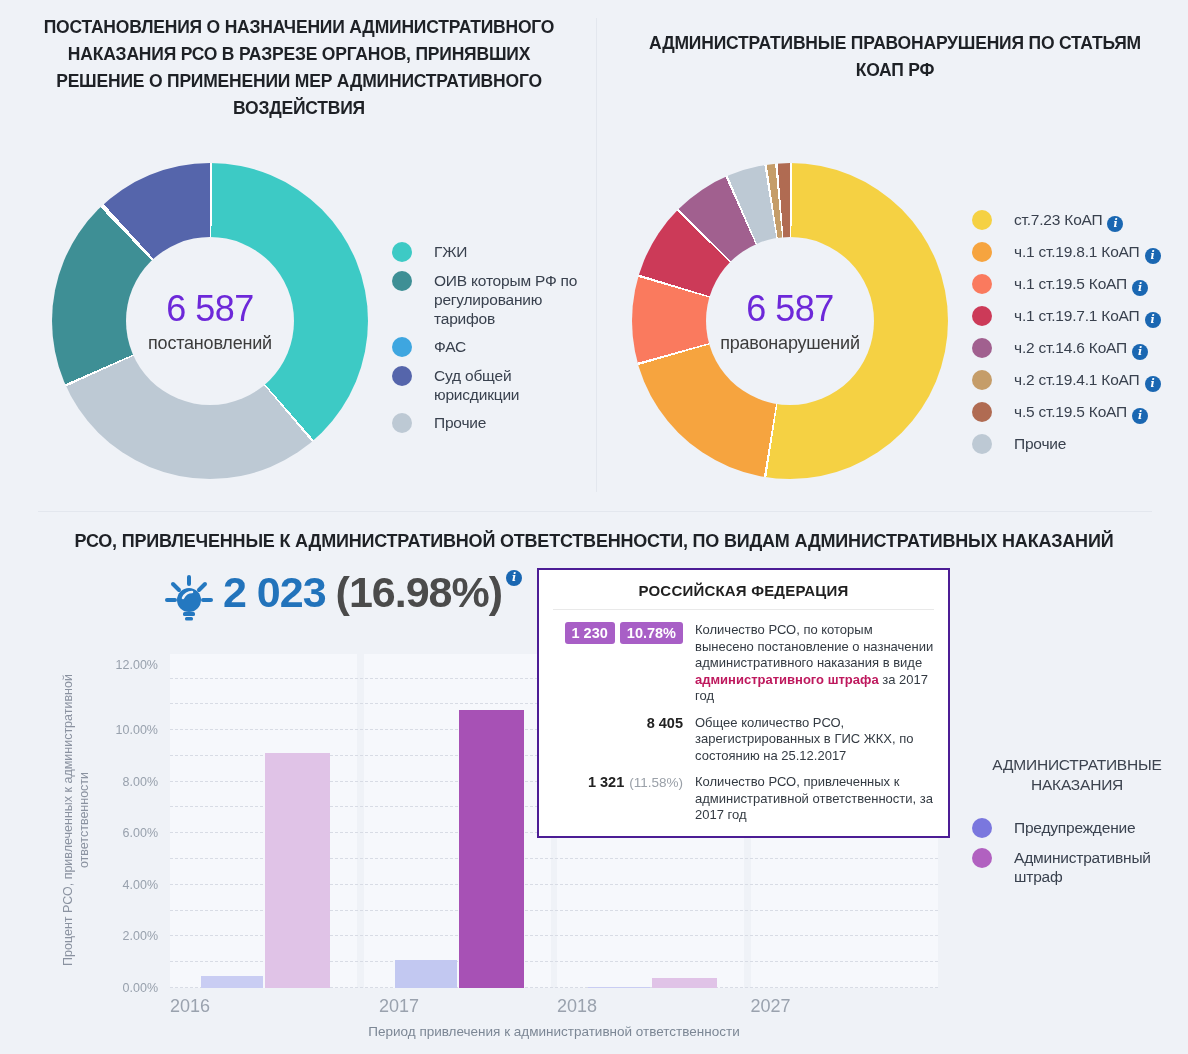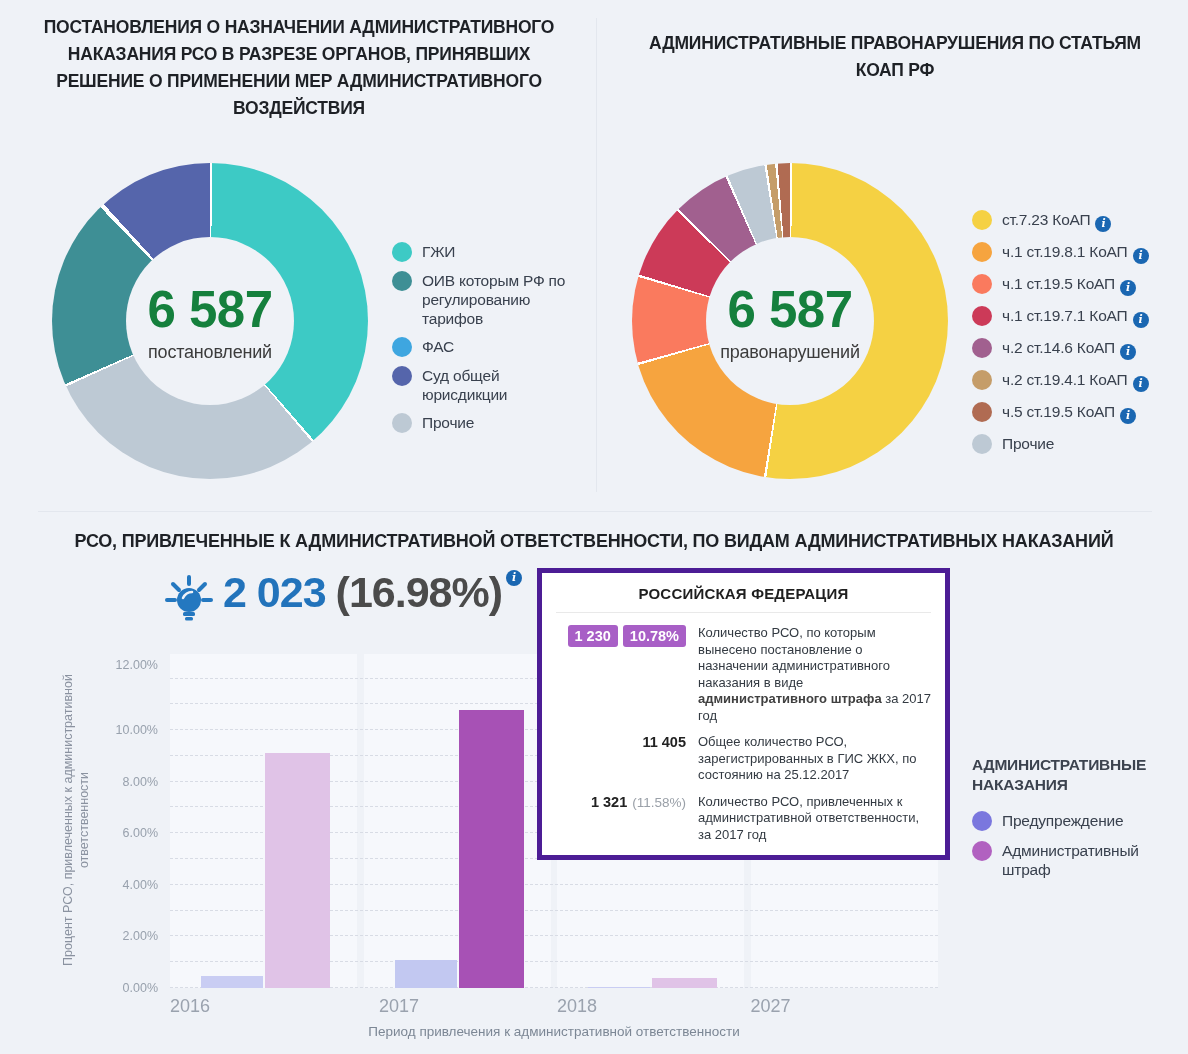--- a/index.html
+++ b/index.html
@@ -32,63 +32,63 @@
 
   
   .donut { position:absolute; width:316px; height:316px; border-radius:50%; }
   #donut-left  { left:52px;  top:163px; }
   #donut-right { left:632px; top:163px; }
   .donut-hole {
     position:absolute; left:50%; top:50%; transform:translate(-50%,-50%);
     width:168px; height:168px; border-radius:50%; background:#eff2f7;
     display:flex; flex-direction:column; align-items:center; justify-content:center;
   }
-  .donut-value { font-size:51px; font-weight:bold; color:#15803d; letter-spacing:-0.5px; }
+  .donut-value { font-size:36px; font-weight:normal; color:#6d28d9; letter-spacing:-0.5px; }
   .donut-label { font-size:18px; color:#3c3c3c; margin-top:3px; letter-spacing:-0.2px; }
 
   
   .legend { position:absolute; display:flex; flex-direction:column; gap:9px; }
   #legend-left  { left:392px; top:242px; width:190px; }
   #legend-right { left:972px; top:210px; width:212px; gap:10px; }
-  .legend-item { display:flex; align-items:flex-start; gap:10px; cursor:pointer; }
+  .legend-item { display:flex; align-items:flex-start; gap:22px; cursor:pointer; }
   .legend-swatch { width:20px; height:20px; border-radius:50%; flex-shrink:0; margin-top:0; }
   .legend-label { font-size:15.5px; line-height:19px; color:#39414e; letter-spacing:-0.2px; }
   .info-icon {
     display:inline-block; width:16px; height:16px; border-radius:50%;
     background:#1a67b2; color:#fff; text-align:center; line-height:16px;
     font-size:11px; font-weight:bold; font-style:italic;
     font-family:"DejaVu Serif","Liberation Serif",serif;
     vertical-align:-2px; margin-left:5px; cursor:pointer;
   }
 
   
   .kpi { position:absolute; left:163px; top:568px; display:flex; align-items:flex-start; }
   .kpi-bulb { margin-top:6px; }
   .kpi-value { font-size:43px; font-weight:bold; color:#2273bb; letter-spacing:-1px; margin-left:8px; }
   .kpi-pct   { font-size:43px; font-weight:bold; color:#4b4b4b; letter-spacing:-1px; margin-left:10px; }
   .kpi .info-icon { margin-left:4px; margin-top:2px; }
 
   
   .tooltip-box {
     position:absolute; left:537px; top:568px; width:413px; min-height:217px;
-    background:#ffffff; border:5px solid #4c1d95; z-index:10;
+    background:#ffffff; border:2px solid #4c1d95; z-index:10;
     padding:12px 14px 12px 14px;
   }
   .tooltip-title { text-align:center; font-weight:bold; font-size:15px; color:#1f1f1f; letter-spacing:0.2px; }
   .tooltip-hr { border:none; border-top:1px solid #e9e9e9; margin:10px 0 12px 0; }
   .t-row { display:flex; align-items:flex-start; margin-bottom:10px; }
   .t-row:last-child { margin-bottom:0; }
   .t-left { width:142px; flex-shrink:0; text-align:right; padding-right:12px;
             display:flex; justify-content:flex-end; gap:5px; align-items:baseline; }
   .t-badge { background:#a85fc6; color:#fff; font-weight:bold; font-size:14.5px;
              padding:3px 7px; border-radius:3px; white-space:nowrap; }
   .t-num { font-weight:bold; font-size:14.5px; color:#222; white-space:nowrap; }
   .t-num-pct { font-size:13.5px; color:#9aa0a8; white-space:nowrap; }
   .t-text { font-size:13px; line-height:16.5px; color:#333a42; }
-  .t-text b { color:#404040; }
+  .t-text b { color:#be185d; }
 
   
   .y-axis-title {
     position:absolute; left:46px; top:820px; width:0; height:0;
     transform:rotate(-90deg); transform-origin:left top;
   }
   .y-axis-title > div {
     width:320px; margin-left:-160px; margin-top:14px;
     text-align:center; font-size:12.5px; line-height:16px; color:#8a92a0;
   }
@@ -99,22 +99,22 @@
   .gridline { position:absolute; left:0; width:100%; height:0;
               border-top:1px dashed #d8dce5; z-index:1; }
   .bar { position:absolute; bottom:0; z-index:2; cursor:pointer; }
   .x-labels { position:absolute; left:170px; top:996px; width:768px; height:20px; }
   .x-label { position:absolute; top:0; text-align:left; font-size:18px; color:#9aa2ae; }
   .x-axis-title { position:absolute; left:170px; top:1024px; width:768px;
                   text-align:center; font-size:13.5px; color:#7c8795; }
 
   
   .bottom-legend { position:absolute; left:972px; top:755px; width:210px; }
-  .bottom-legend-title { font-weight:bold; font-size:15.5px; line-height:20px;
-                         color:#3c434f; letter-spacing:-0.2px; margin-bottom:16px; }
+  .bottom-legend-title { font-weight:normal; font-size:15.5px; line-height:20px;
+                         color:#3c434f; letter-spacing:-0.2px; margin-bottom:23px;text-align:center; }
   .bottom-legend .legend-item { margin-bottom:10px; }
 </style>
 </head>
 <body>
 
 <div class="page">
 
   <div class="panel-title" id="title-left">ПОСТАНОВЛЕНИЯ О НАЗНАЧЕНИИ АДМИНИСТРАТИВНОГО НАКАЗАНИЯ РСО В РАЗРЕЗЕ ОРГАНОВ, ПРИНЯВШИХ РЕШЕНИЕ О ПРИМЕНЕНИИ МЕР АДМИНИСТРАТИВНОГО ВОЗДЕЙСТВИЯ</div>
 
   <div class="donut" id="donut-left" style="background: conic-gradient(rgb(255, 255, 255) 0%, rgb(255, 255, 255) 0.25%, rgb(61, 202, 197) 0.25%, rgb(61, 202, 197) 38.6%, rgb(255, 255, 255) 38.6%, rgb(255, 255, 255) 38.85%, rgb(189, 201, 212) 38.85%, rgb(189, 201, 212) 68.2%, rgb(255, 255, 255) 68.2%, rgb(255, 255, 255) 68.45%, rgb(62, 143, 149) 68.45%, rgb(62, 143, 149) 87.8%, rgb(255, 255, 255) 87.8%, rgb(255, 255, 255) 88%, rgb(62, 166, 224) 88%, rgb(62, 166, 224) 88%, rgb(255, 255, 255) 88%, rgb(255, 255, 255) 88.25%, rgb(85, 101, 171) 88.25%, rgb(85, 101, 171) 100%);">
@@ -221,21 +221,21 @@
     <hr class="tooltip-hr">
     <div class="t-row">
       <div class="t-left">
         <span class="t-badge">1 230</span>
         <span class="t-badge">10.78%</span>
       </div>
       <div class="t-text"><span>Количество РСО, по которым вынесено постановление о назначении административного наказания в виде </span><b>административного штрафа</b><span> за 2017 год</span></div>
     </div>
     <div class="t-row">
       <div class="t-left">
-        <span class="t-num">11 405</span>
+        <span class="t-num">8 405</span>
       </div>
       <div class="t-text">Общее количество РСО, зарегистрированных в ГИС ЖКХ, по состоянию на 25.12.2017</div>
     </div>
     <div class="t-row">
       <div class="t-left">
         <span class="t-num">1 321</span>
         <span class="t-num-pct">(11.58%)</span>
       </div>
       <div class="t-text">Количество РСО, привлеченных к административной ответственности, за 2017 год</div>
     </div>

